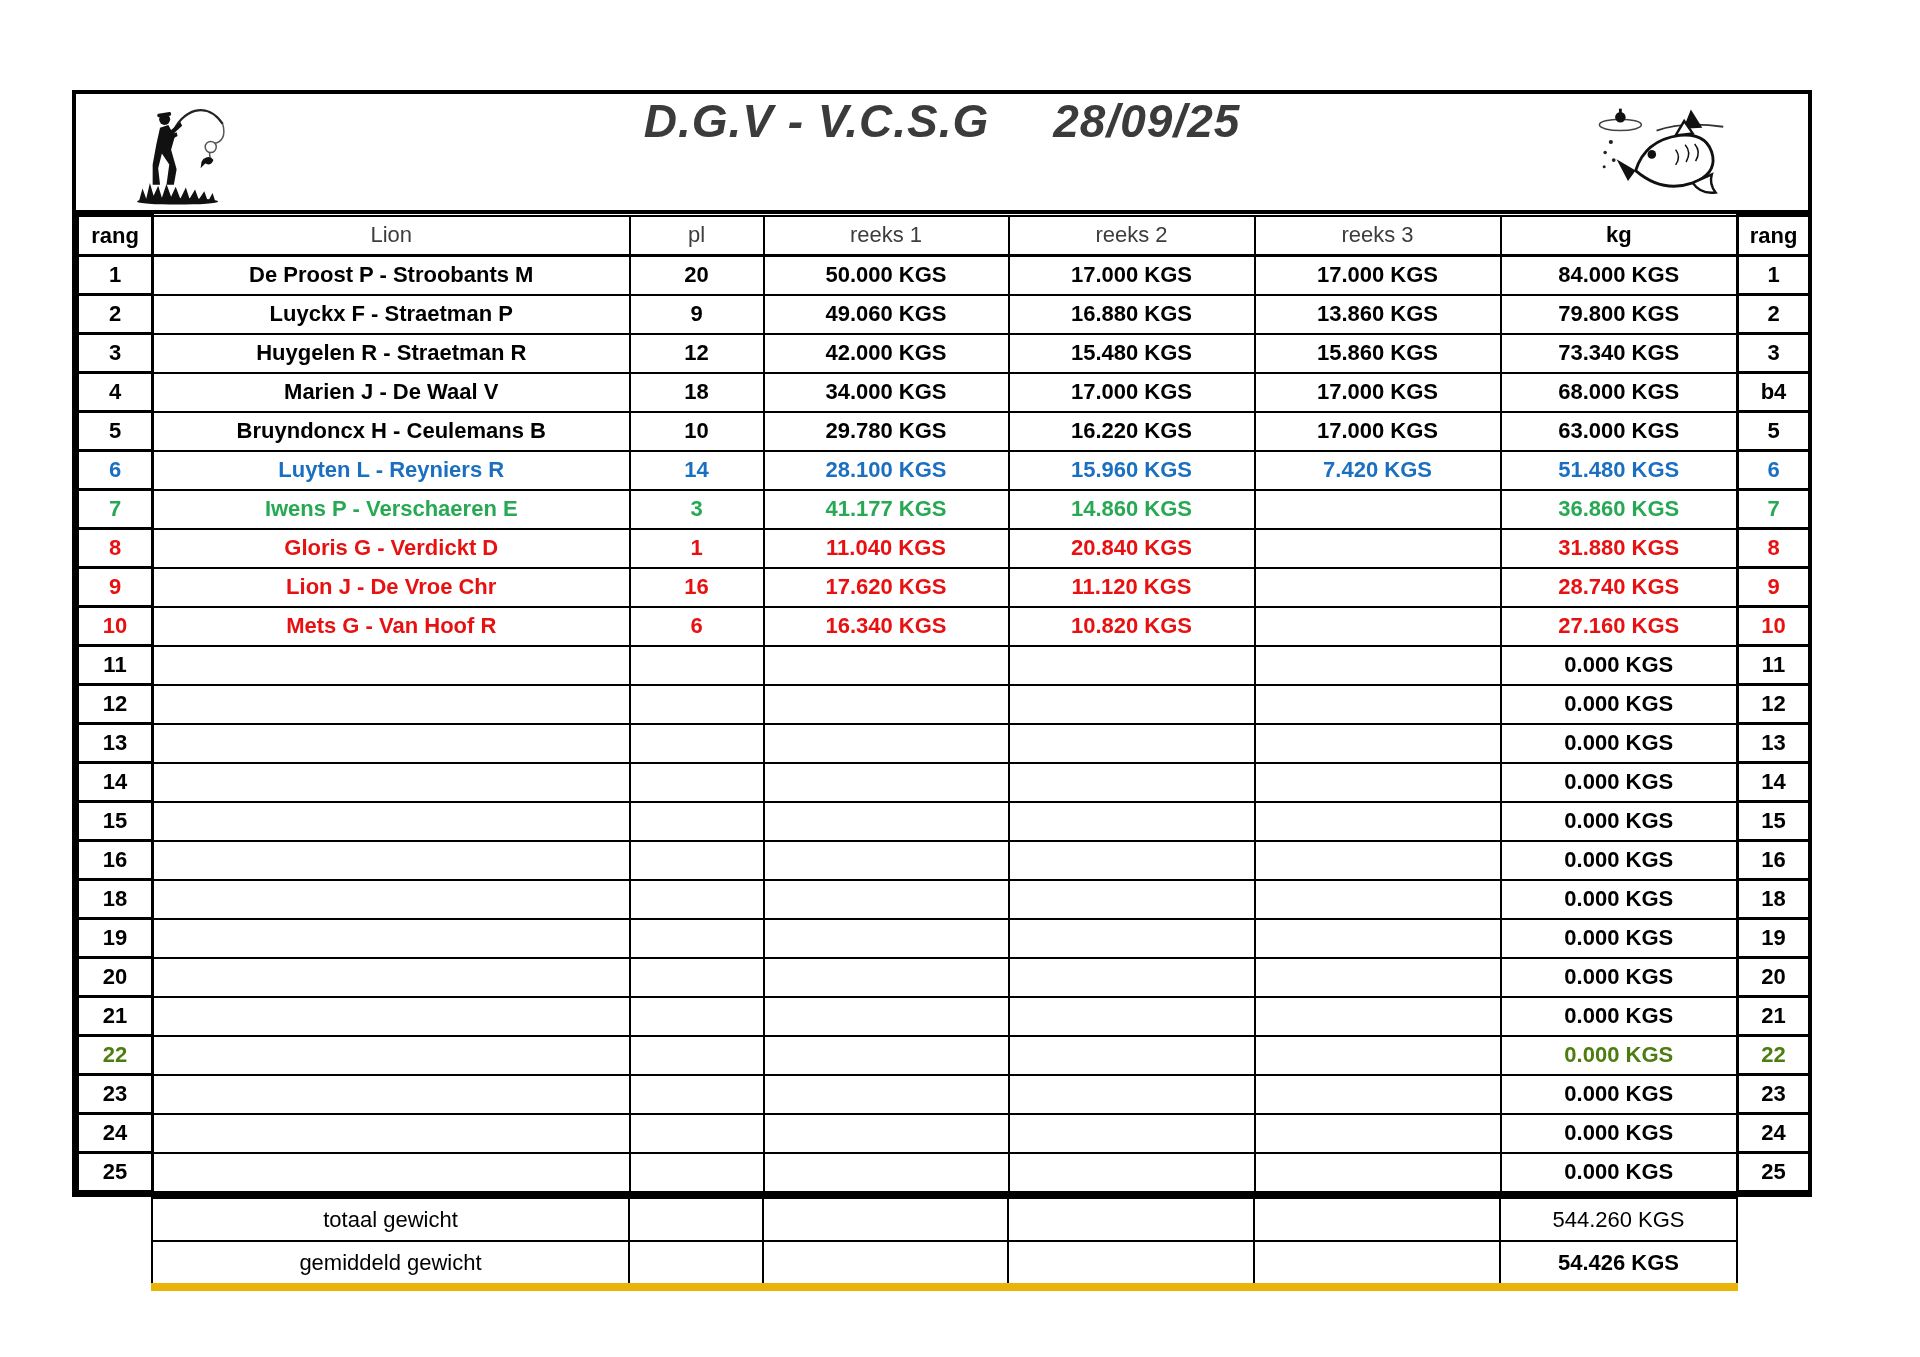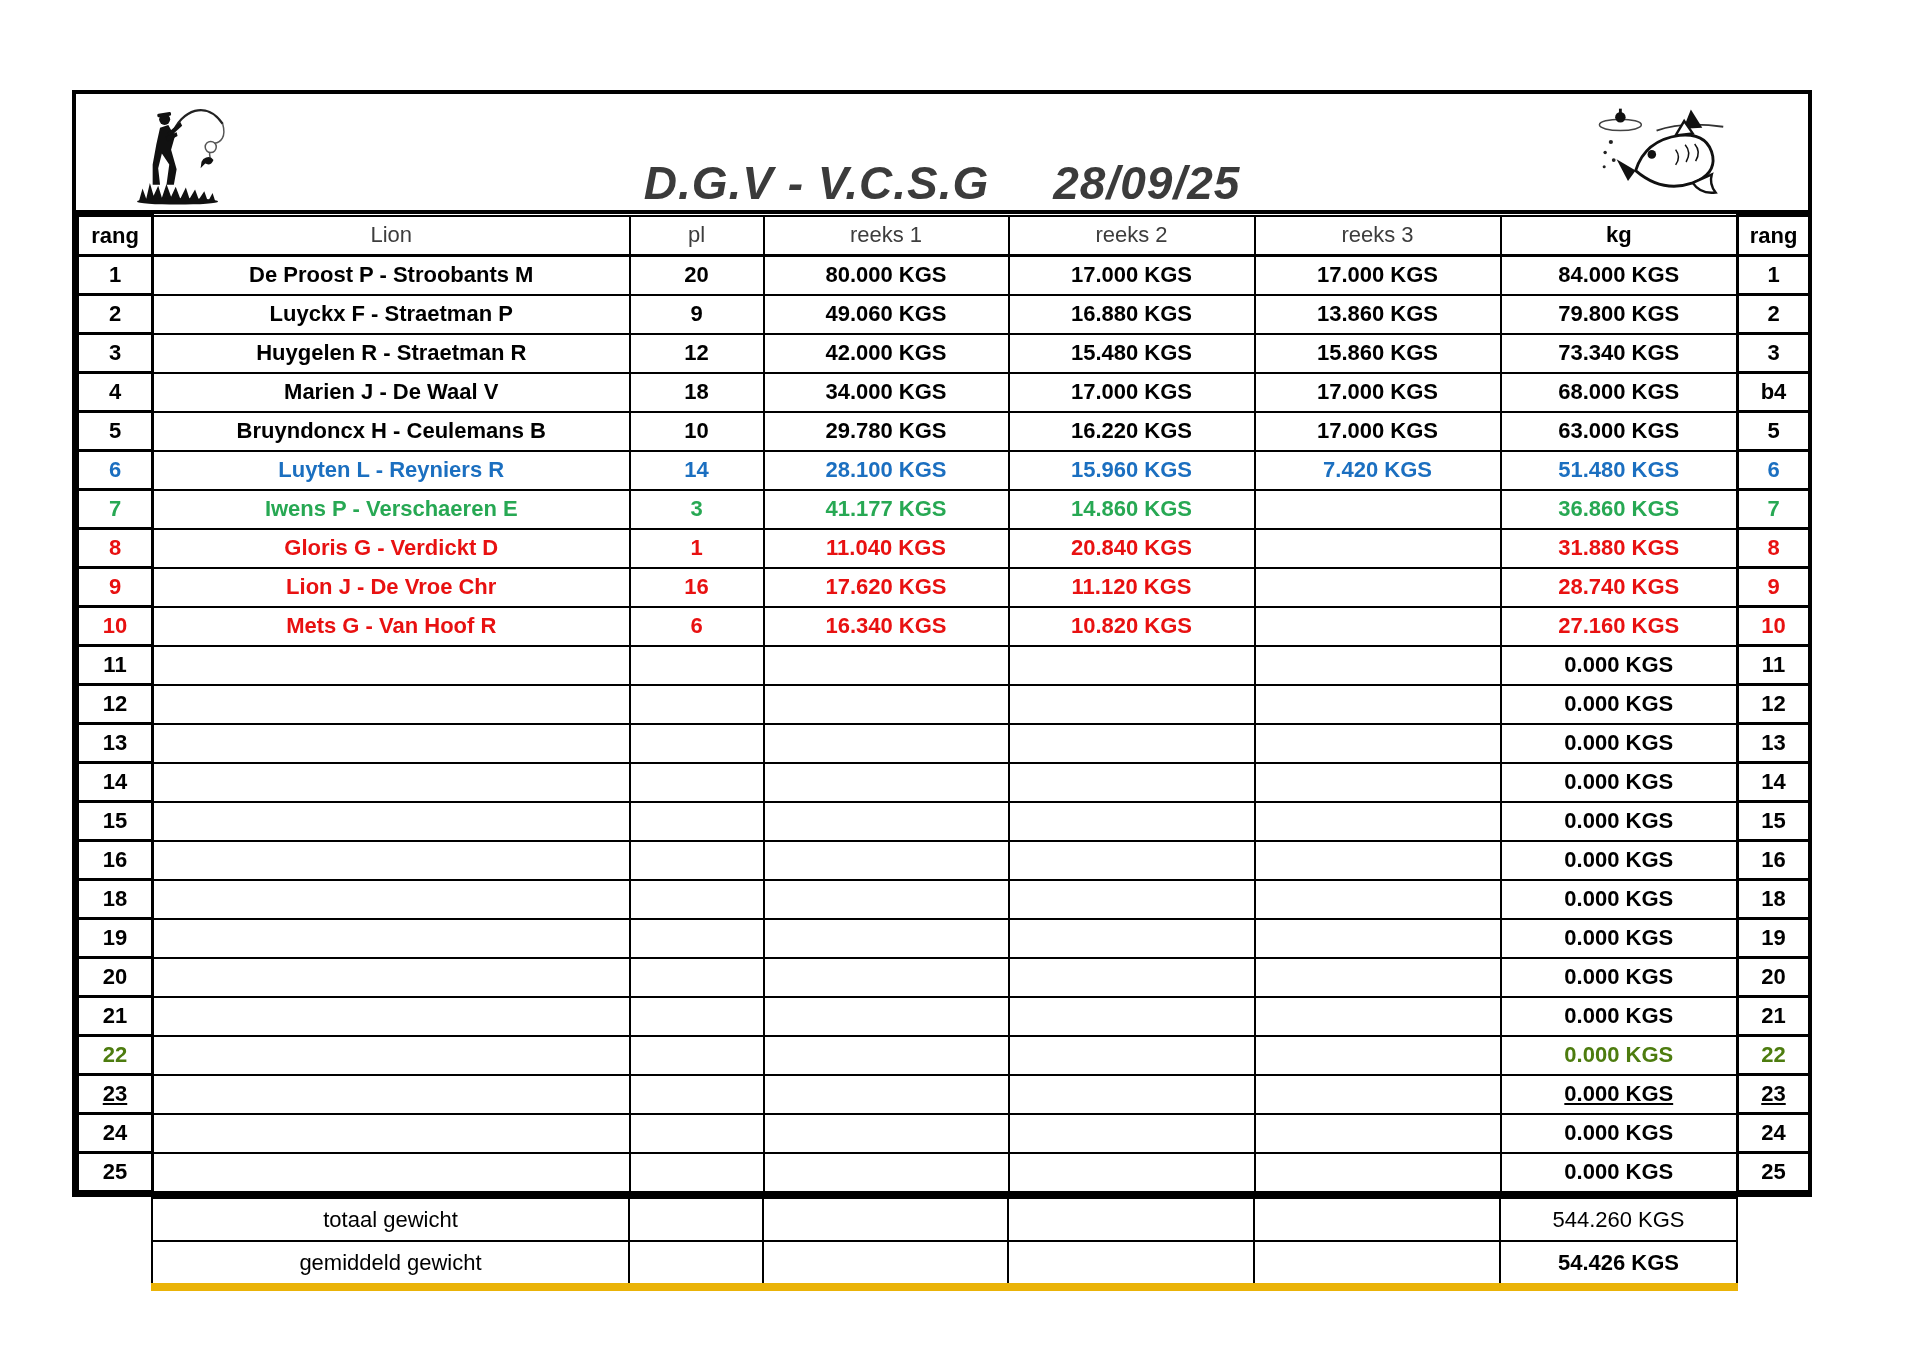--- a/index.html
+++ b/index.html
@@ -5,21 +5,21 @@
   html,body{margin:0;padding:0;background:#fff;}
   body{
     width:1920px;height:1357px;overflow:hidden;
     font-family:"Liberation Sans",sans-serif;color:#000;
   }
   .sheet{position:relative;padding:90px 0 0 72px;}
   .frame{width:1740px;border:4px solid #000;box-sizing:border-box;background:#fff;}
 
   
   .titleband{position:relative;height:116px;border-bottom:4px solid #000;
-    display:flex;align-items:flex-end;justify-content:center;}
+    display:flex;align-items:flex-start;justify-content:center;}
   .titleband .logo-left{position:absolute;left:56px;top:6px;width:104px;height:106px;}
   .titleband .logo-right{position:absolute;right:62px;top:8px;width:156px;height:100px;}
   .maintitle{font-size:46px;font-weight:bold;font-style:italic;color:#3b3b3b;letter-spacing:1px;}
   .maintitle .gap{display:inline-block;width:64px;}
 
   
   table.results{border-collapse:collapse;table-layout:fixed;width:1732px;}
   table.results th,table.results td{
     border:2px solid #000;height:36px;padding:0;text-align:center;
     font-size:22px;font-weight:bold;overflow:hidden;white-space:nowrap;
@@ -108,21 +108,21 @@
           <th>reeks 3</th>
           <th class="bold-head">kg</th>
           <th class="col-rang2 bold-head">rang</th>
         </tr>
       </thead>
       <tbody id="rows-body">
           <tr style="color: rgb(0, 0, 0);">
     <td class="col-rang">1</td>
     <td>De Proost P - Stroobants M</td>
     <td>20</td>
-    <td>80.000 KGS</td>
+    <td>50.000 KGS</td>
     <td>17.000 KGS</td>
     <td>17.000 KGS</td>
     <td>84.000 KGS</td>
     <td class="col-rang2">1</td>
   </tr>
           <tr style="color: rgb(0, 0, 0);">
     <td class="col-rang">2</td>
     <td>Luyckx F - Straetman P</td>
     <td>9</td>
     <td>49.060 KGS</td>
@@ -314,21 +314,21 @@
           <tr style="color: #4d7c0f;">
     <td class="col-rang">22</td>
     <td></td>
     <td></td>
     <td></td>
     <td></td>
     <td></td>
     <td>0.000 KGS</td>
     <td class="col-rang2">22</td>
   </tr>
-          <tr style="color: rgb(0, 0, 0); text-decoration: underline;">
+          <tr style="color: rgb(0, 0, 0);">
     <td class="col-rang">23</td>
     <td></td>
     <td></td>
     <td></td>
     <td></td>
     <td></td>
     <td>0.000 KGS</td>
     <td class="col-rang2">23</td>
   </tr>
           <tr style="color: rgb(0, 0, 0);">

